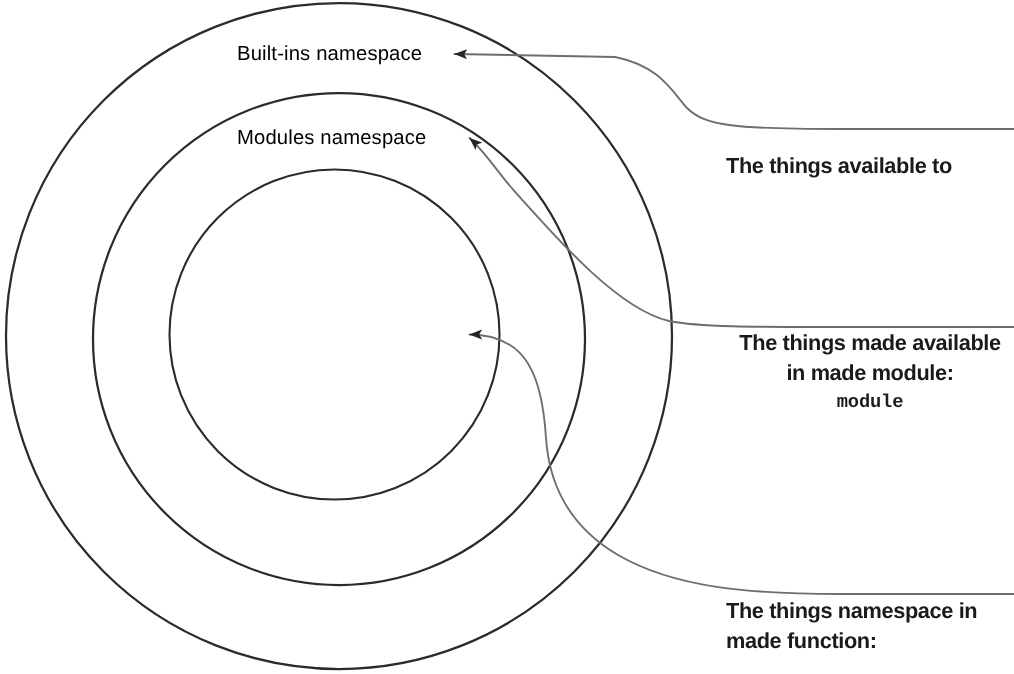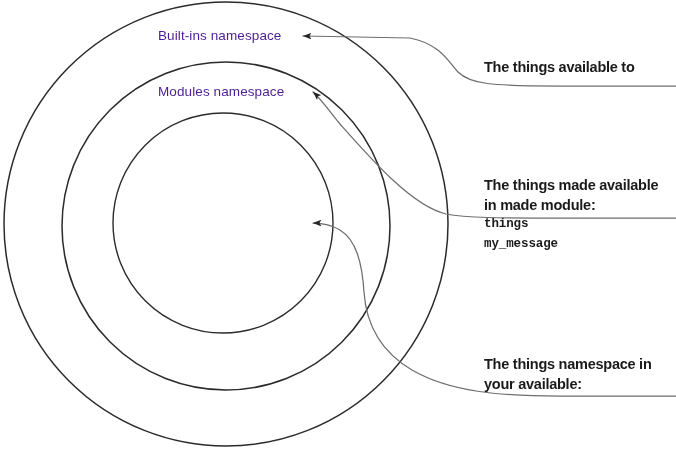--- a/index.html
+++ b/index.html
@@ -25,21 +25,21 @@
     left: 0;
     top: 0;
     width: 676px;
     height: 449px;
   }
   .ring-label {
     position: absolute;
     font-family: "Liberation Sans", sans-serif;
     font-size: 13.5px;
     font-weight: 400;
-    color: #4c1d95;
+    color: #000000;
     white-space: nowrap;
     letter-spacing: 0.1px;
     line-height: 1;
   }
   #label-builtins {
     left: 158px;
     top: 29px;
   }
   #label-modules {
     left: 158px;
@@ -47,39 +47,40 @@
     text-align: right;
   }
   #label-function {
     left: 160px;
     top: 216px;
   }
   .callout {
     position: absolute;
     left: 484px;
     width: 192px;
+    margin-top: 44px;
   }
   .callout-heading {
     font-family: "Liberation Sans", sans-serif;
     font-size: 14.5px;
     font-weight: bold;
     color: #1a1a1a;
     line-height: 19.6px;
     letter-spacing: -0.25px;
   }
   .callout-code {
     font-family: "Liberation Mono", "DejaVu Sans Mono", monospace;
     font-size: 12.5px;
     font-weight: bold;
     color: #1c1c1c;
     line-height: 19.5px;
     letter-spacing: -0.1px;
   }
   #callout-builtins { top: 58px; }
-  #callout-modules  { top: 176px; }
+  #callout-modules  { top: 176px; text-align: center; }
   #callout-function { top: 355px; }
 </style>
 </head>
 <body>
 
 <div id="diagram-root">
 
   <svg id="diagram-svg" viewBox="0 0 676 449" xmlns="http://www.w3.org/2000/svg">
     <defs>
       <marker id="arrowhead" markerWidth="9" markerHeight="7" refX="8.4" refY="3.5" orient="auto" markerUnits="userSpaceOnUse">
@@ -103,22 +104,21 @@
   <div class="ring-label" id="label-modules">Modules namespace</div>
 
 
   <div class="callout" id="callout-builtins">
     <div class="callout-heading">The things available to</div>
   </div>
 
   <div class="callout" id="callout-modules">
     <div class="callout-heading">The things made available</div>
     <div class="callout-heading">in made module:</div>
-    <div class="callout-code">things</div>
-    <div class="callout-code">my_message</div>
+    <div class="callout-code">module</div>
   </div>
 
   <div class="callout" id="callout-function">
     <div class="callout-heading">The things namespace in</div>
-    <div class="callout-heading">your available:</div>
+    <div class="callout-heading">made function:</div>
   </div>
 
 </div>
 
 </body></html>

